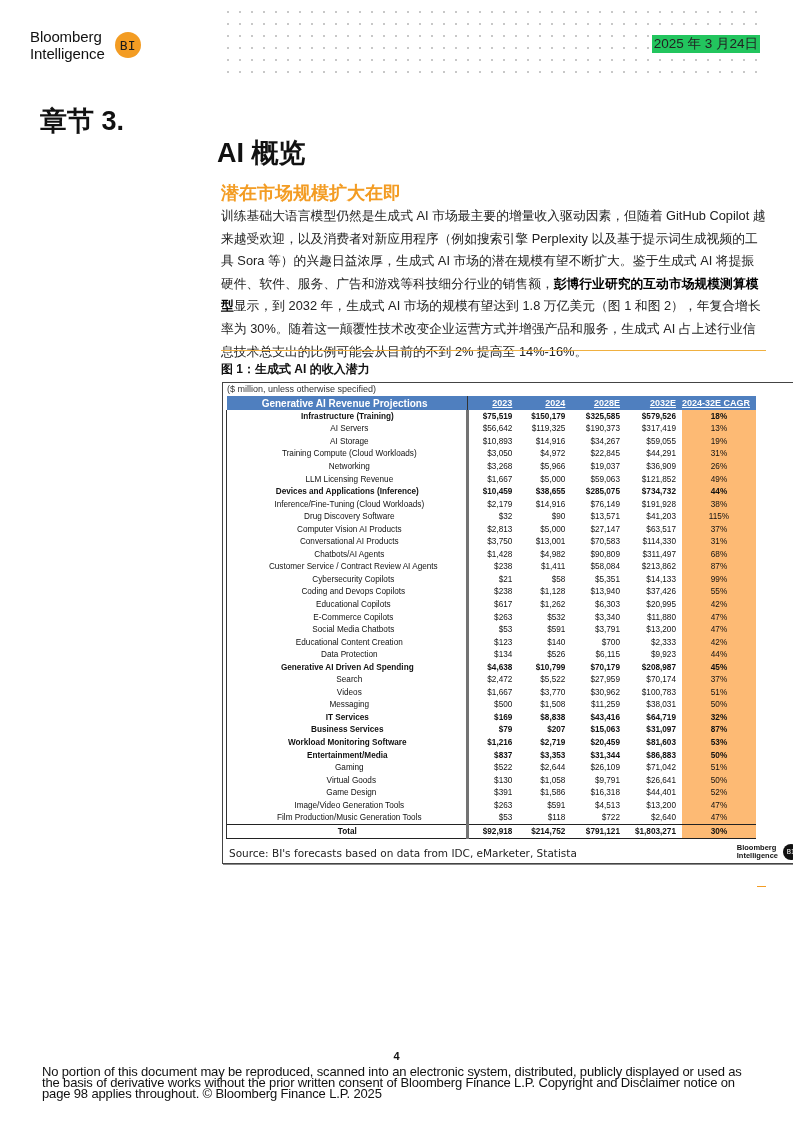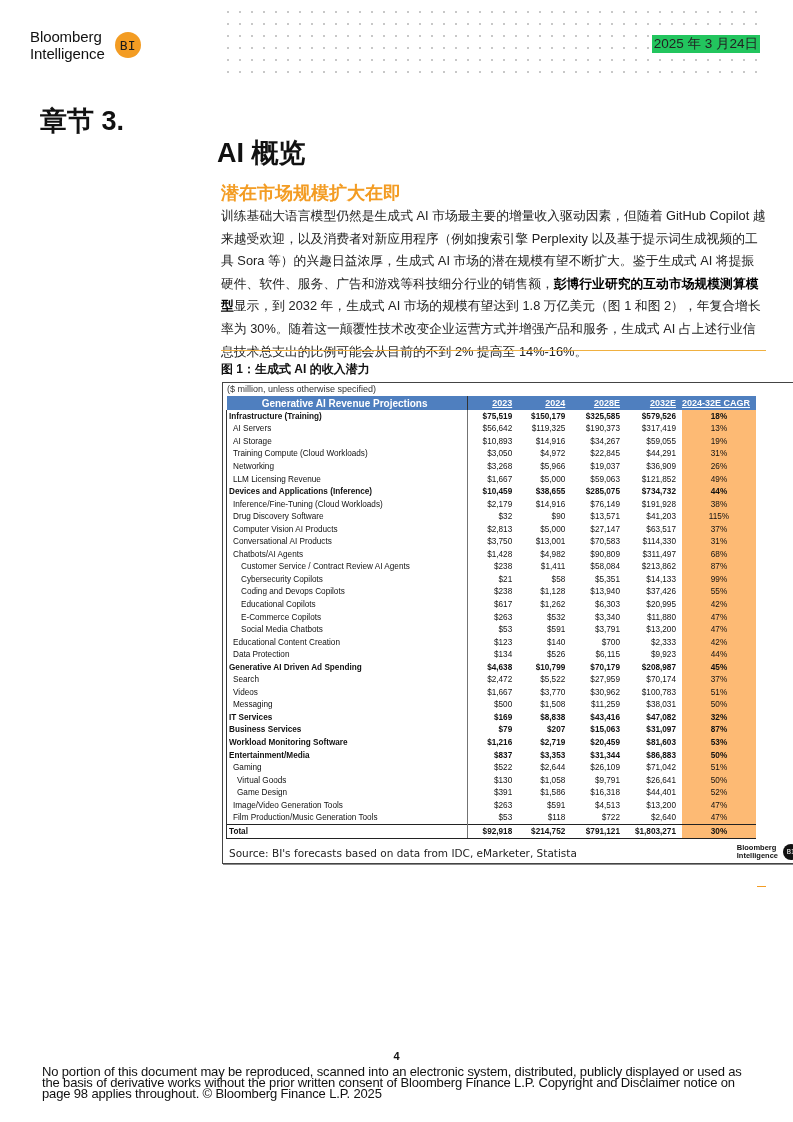--- a/index.html
+++ b/index.html
@@ -17,21 +17,21 @@
   .para { position:absolute; left:221px; top:205px; width:545px; font-size:12.8px; line-height:22.6px; color:#222; }
   .para b { color:#000; }
   .rule { position:absolute; left:221px; top:350px; width:545px; height:1px; background:#f0b040; }
   .fig-title { position:absolute; left:221px; top:361px; font-size:12px; font-weight:bold; color:#111; }
   .fig { position:absolute; left:222px; top:382px; width:584px; height:482px; border:1px solid #444; box-sizing:border-box; box-shadow:1px 1px 0 #888; background:#fff; }
   .unit { position:absolute; left:4px; top:1px; font-size:9px; color:#333; }
   table { position:absolute; left:3px; top:13px; width:530px; border-collapse:collapse; font-size:8.2px; color:#111; }
   td, th { padding:0; height:12.55px; white-space:nowrap; }
   thead th { background:#4f7fbf; color:#fff; font-weight:bold; height:14px; text-align:right; text-decoration:underline; padding-right:6px; font-size:9px; }
   thead th.label { text-align:center; text-decoration:none; padding-left:2px; font-size:10px; border-right:1px solid #333; }
-  td.label { text-align:left; border-left:1px solid #333; border-right:1px solid #737373; padding-left:2px; }
+  td.label { text-align:center; border-left:1px solid #333; border-right:3px solid #737373; padding-left:2px; }
   td.num { text-align:right; padding-right:6px; }
   td.cagr { text-align:center; background:#fdba74; }
   tr.bold td { font-weight:bold; }
   tr.ind1 td.label { padding-left:6px; }
   tr.ind2 td.label { padding-left:14px; }
   tr.ind2b td.label { padding-left:10px; }
   tr.total td { border-top:1px solid #222; border-bottom:1px solid #222; }
   .source { position:absolute; left:6px; bottom:4px; font-size:10.5px; color:#222; font-family:"DejaVu Sans","Liberation Sans",sans-serif; }
   .fig-logo { position:absolute; right:6px; bottom:3px; display:flex; align-items:center; }
   .fig-logo-text { font-size:7.5px; font-weight:bold; line-height:8px; color:#111; }
@@ -268,21 +268,21 @@
           <td class="num">$1,508</td>
           <td class="num">$11,259</td>
           <td class="num">$38,031</td>
           <td class="cagr">50%</td>
         </tr>
         <tr class="bold">
           <td class="label">IT Services</td>
           <td class="num">$169</td>
           <td class="num">$8,838</td>
           <td class="num">$43,416</td>
-          <td class="num">$47,082</td>
+          <td class="num">$64,719</td>
           <td class="cagr">32%</td>
         </tr>
         <tr class="bold">
           <td class="label">Business Services</td>
           <td class="num">$79</td>
           <td class="num">$207</td>
           <td class="num">$15,063</td>
           <td class="num">$31,097</td>
           <td class="cagr">87%</td>
         </tr>

